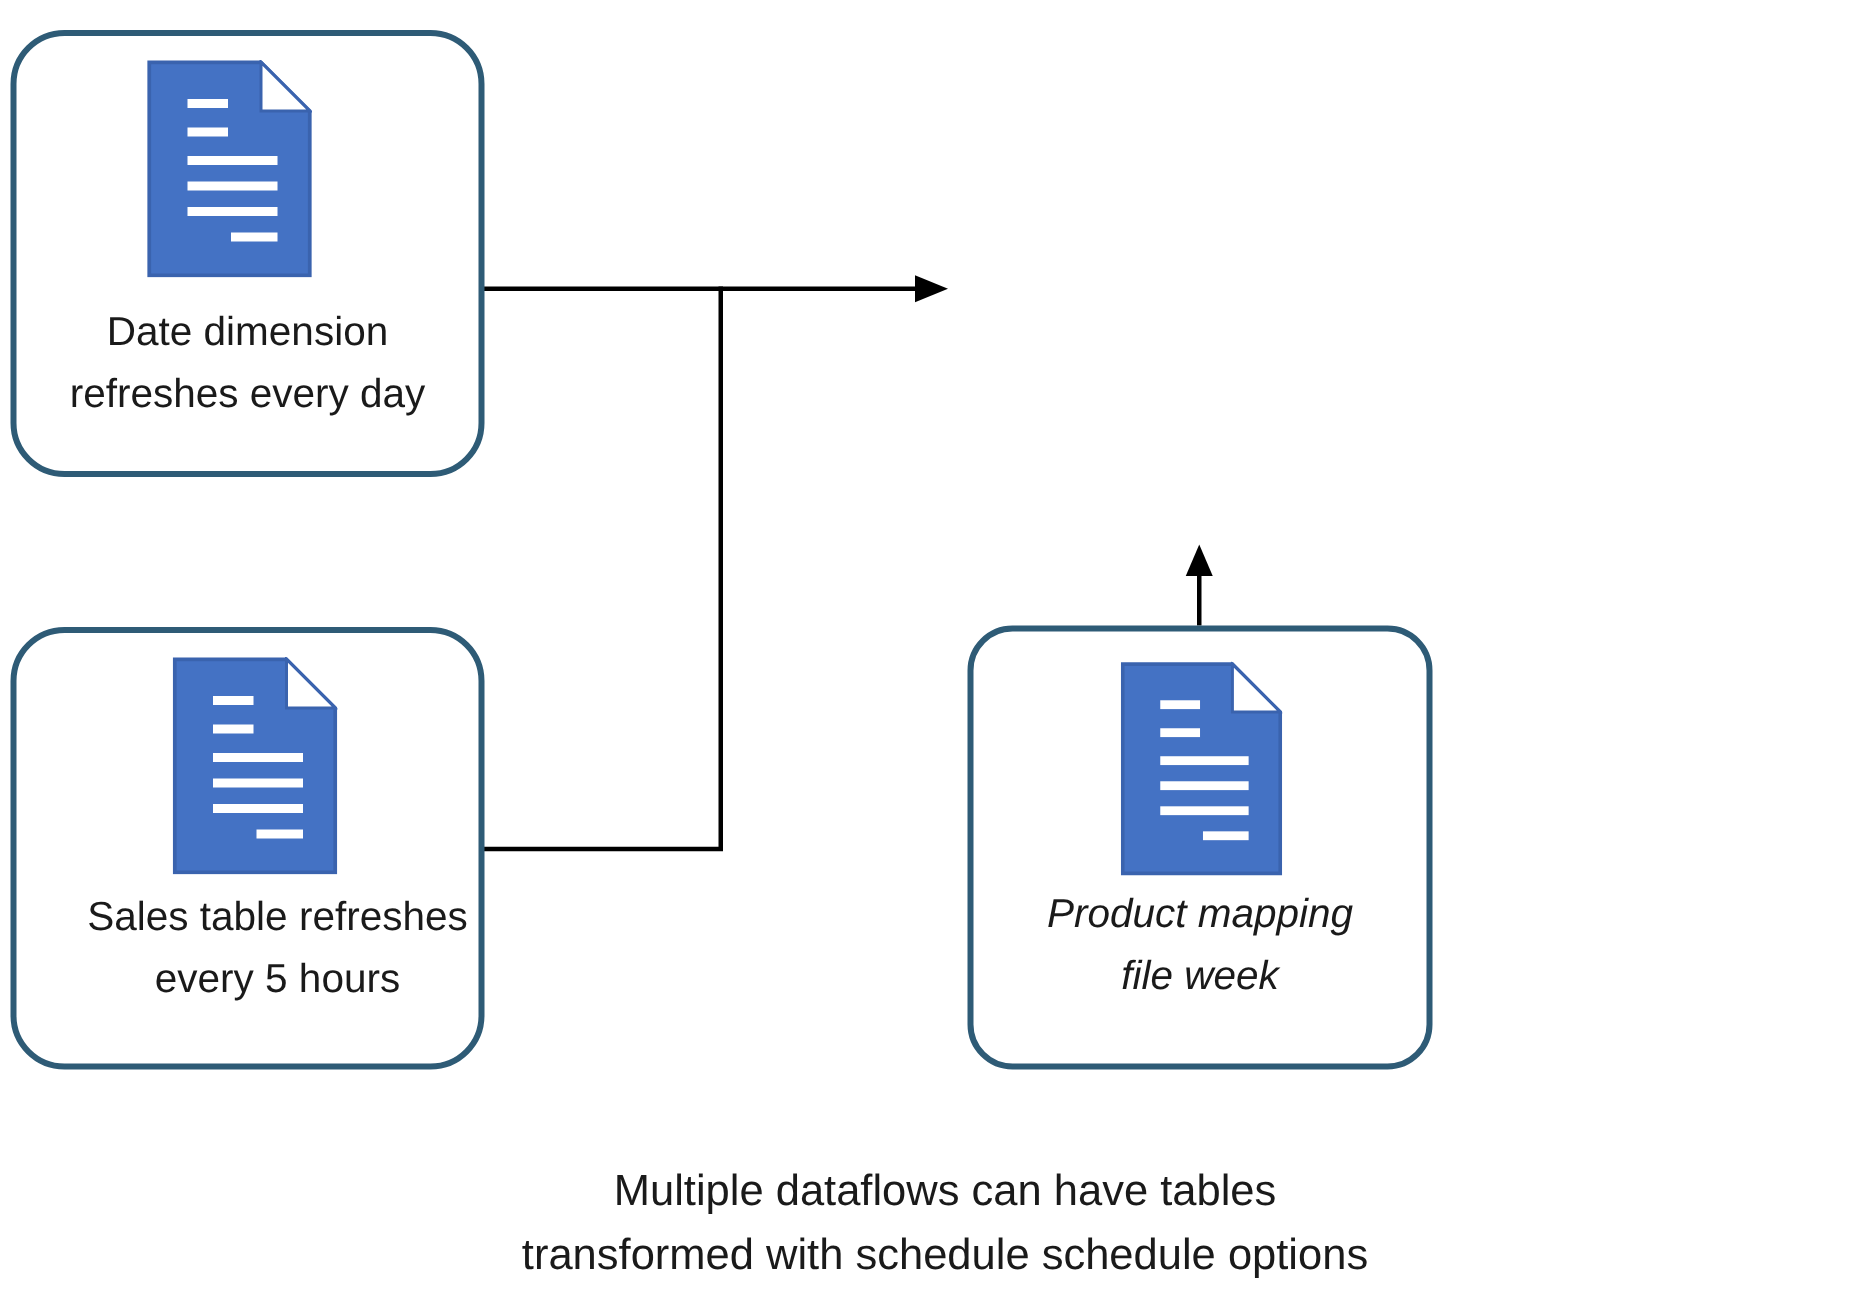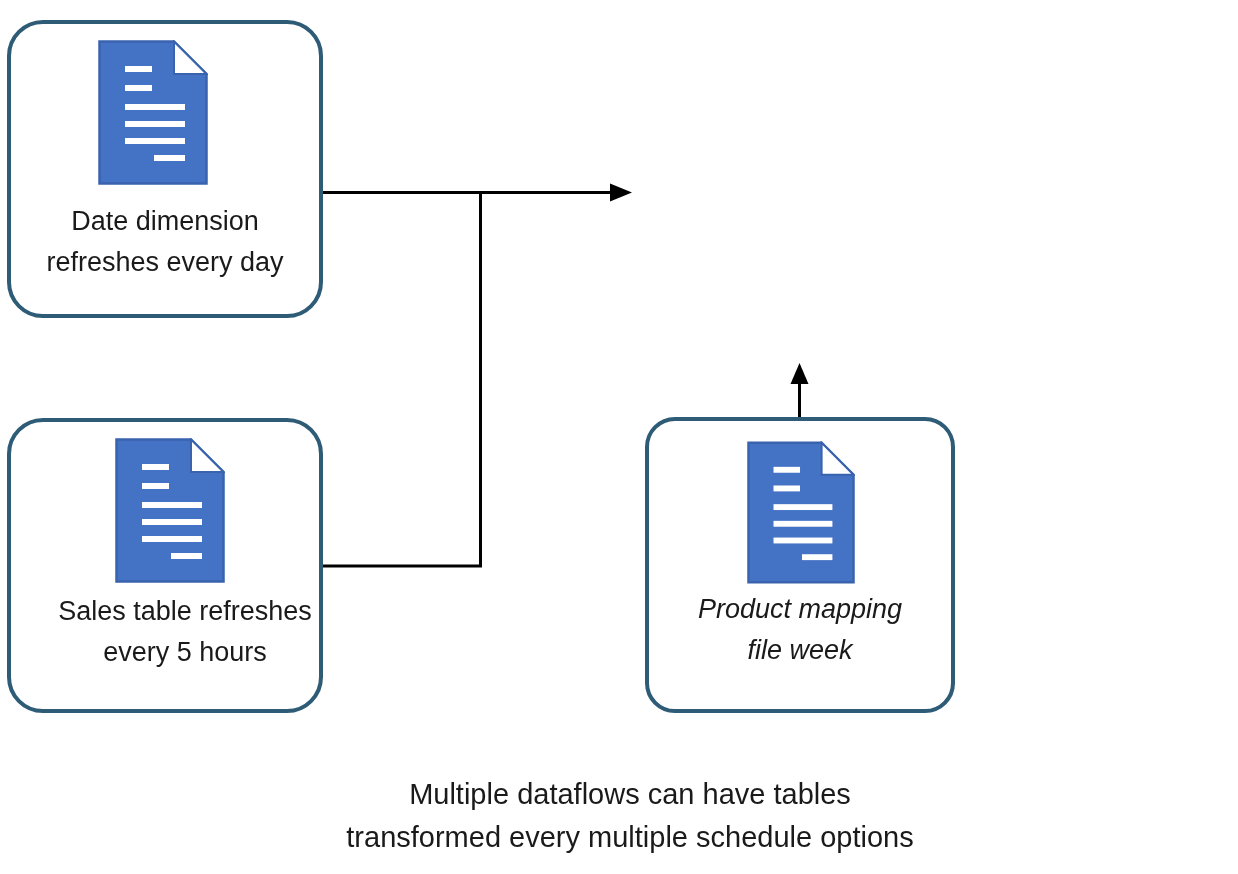--- a/index.html
+++ b/index.html
@@ -143,16 +143,16 @@
       </svg>
     <div class="node-label" style="top:168px;font-style:italic;">
       <div>Product mapping</div>
       <div>file week</div>
     </div>
   </div>
 
 
   <div class="caption">
     <div>Multiple dataflows can have tables</div>
-    <div>transformed every multiple schedule options</div>
+    <div>transformed with schedule schedule options</div>
   </div>
 
 </div>
 
 </body></html>

